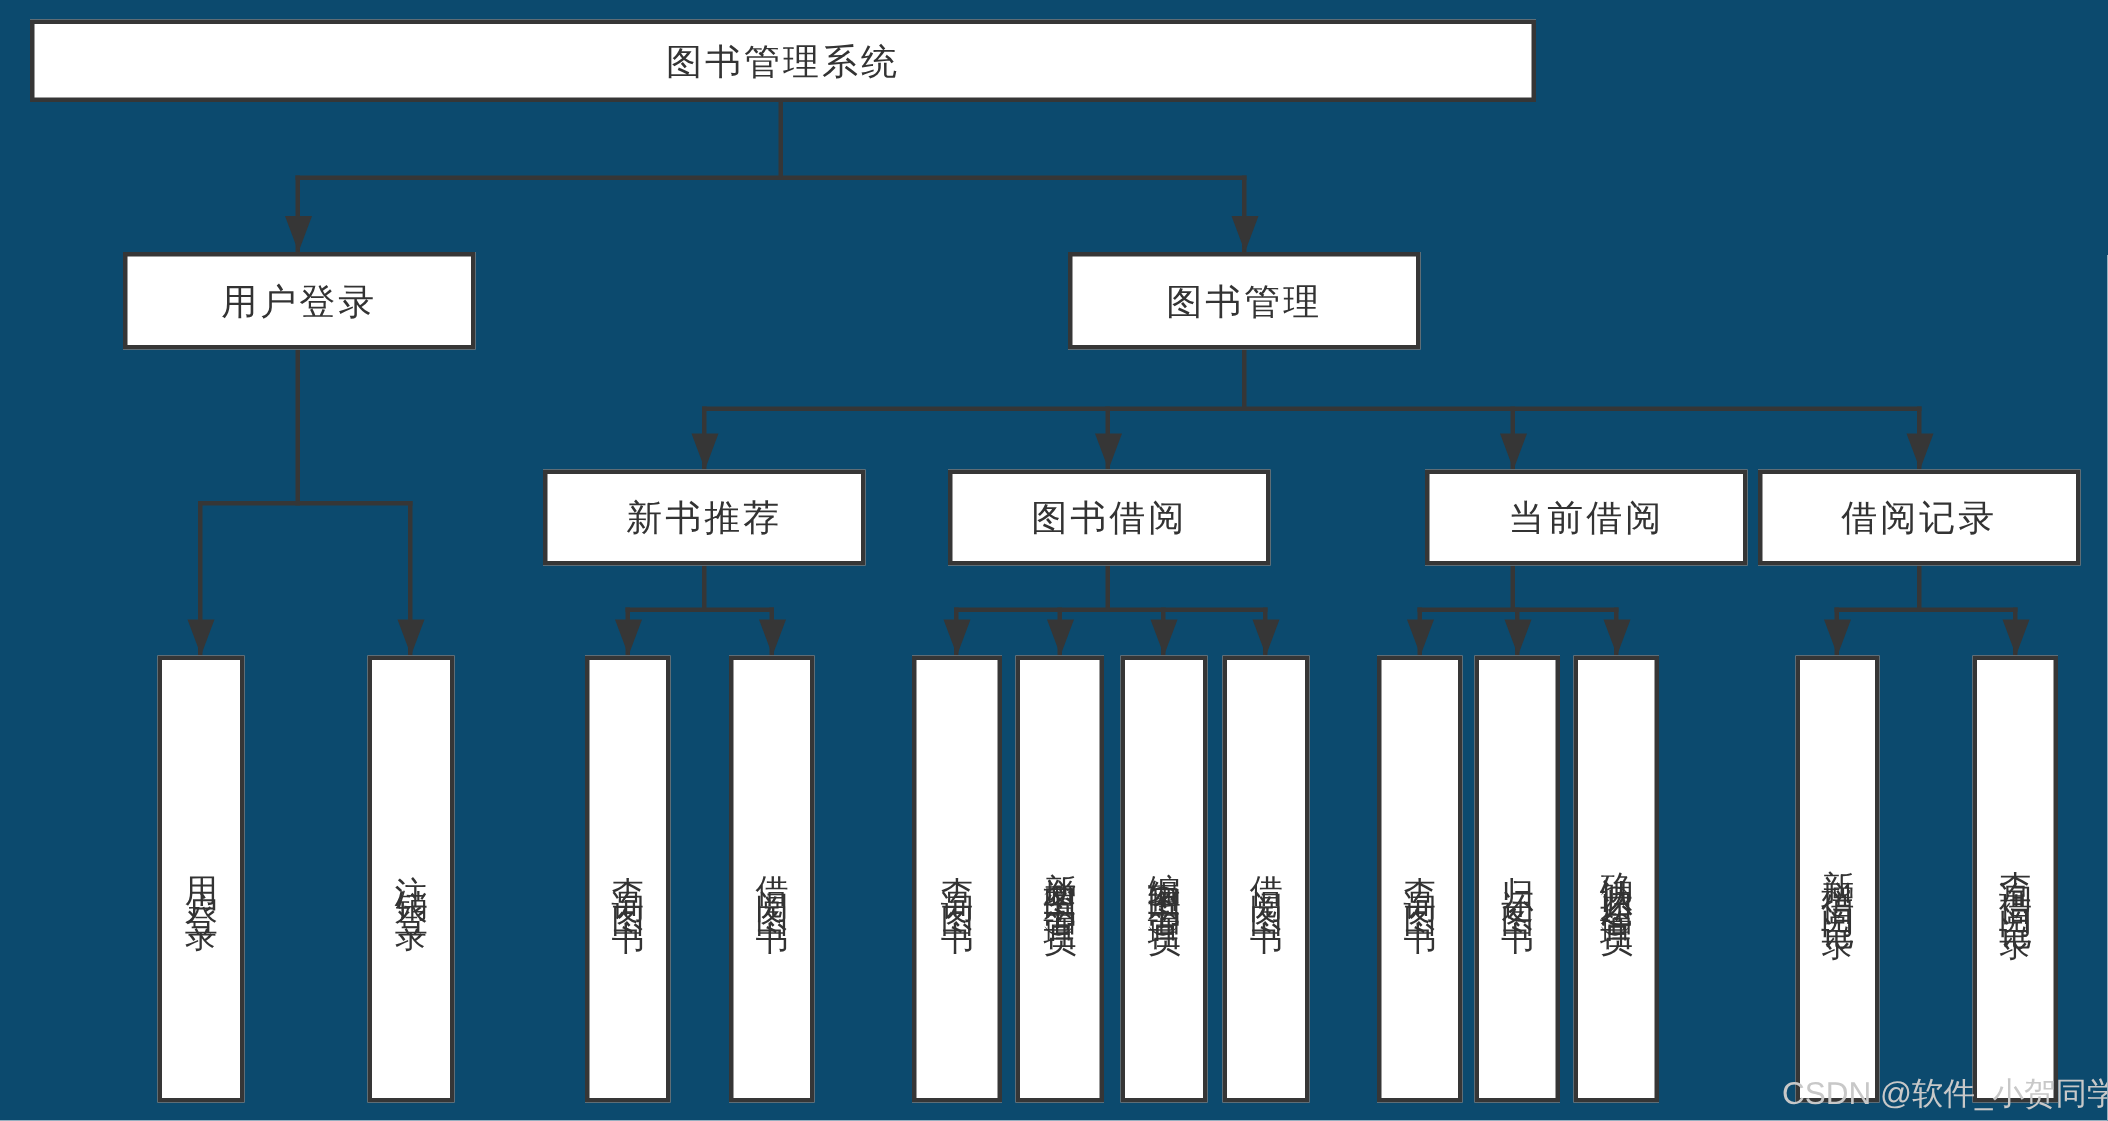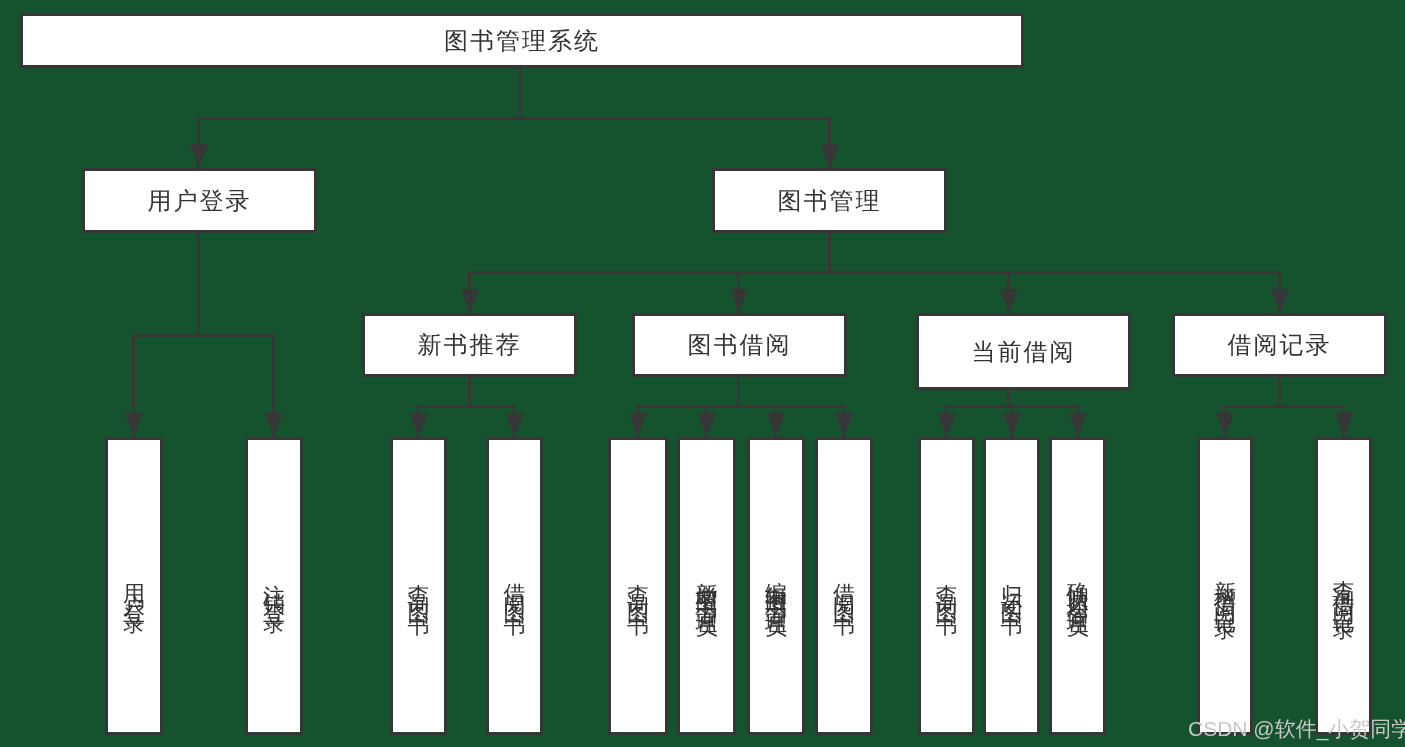--- a/index.html
+++ b/index.html
@@ -1,17 +1,17 @@
 <!DOCTYPE html>
 <html><head>
 <meta charset="utf-8">
 <style>
   html,body { margin:0; padding:0; background:#ffffff; }
   .stage {
-    position:relative; width:1405px; height:747px; background:#14532d;
+    position:relative; width:1405px; height:747px; background:#0c4a6e;
     font-family:"Liberation Sans","DejaVu Sans",sans-serif; overflow:hidden;
   }
   .box {
     position:absolute; box-sizing:border-box; border:3px solid #363636;
     background:#ffffff; display:flex; align-items:center; justify-content:center;
     color:#333333;
   }
   .hlabel { font-size:24px; letter-spacing:2px; white-space:nowrap; }
   .vtext {
     writing-mode:vertical-rl; text-orientation:mixed;
@@ -87,21 +87,21 @@
   <div class="box" style="left:712px; top:168px; width:235px; height:65px;text-align:center;">
     <span class="hlabel">图书管理</span>
   </div>
 
   <div class="box" style="left:632px; top:313px; width:215px; height:64px;">
     <span class="hlabel">图书借阅</span>
   </div>
   <div class="box" style="left:362px; top:313px; width:215px; height:64px;">
     <span class="hlabel">新书推荐</span>
   </div>
-  <div class="box" style="left:916px; top:313px; width:215px; height:77px;">
+  <div class="box" style="left:950px; top:313px; width:215px; height:64px;">
     <span class="hlabel">当前借阅</span>
   </div>
   <div class="box" style="left:1172px; top:313px; width:215px; height:64px;">
     <span class="hlabel">借阅记录</span>
   </div>
 
   <div class="box" style="left:105px; top:437px; width:58px; height:298px;">
     <span class="vtext">用户登录</span>
   </div>
   <div class="box" style="left:245px; top:437px; width:58px; height:298px;">

